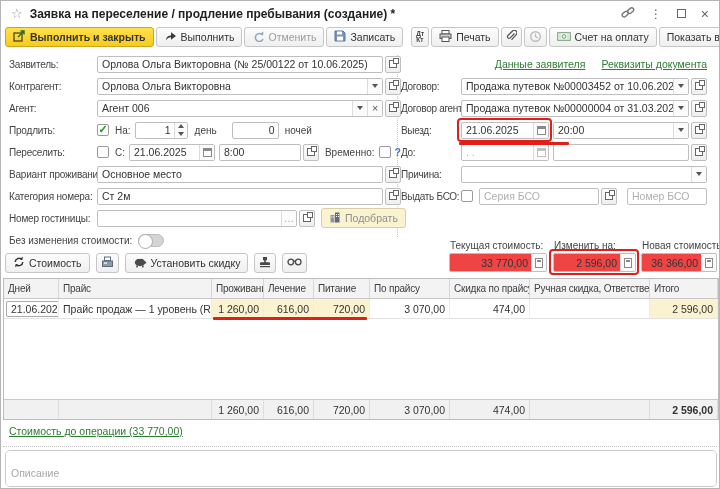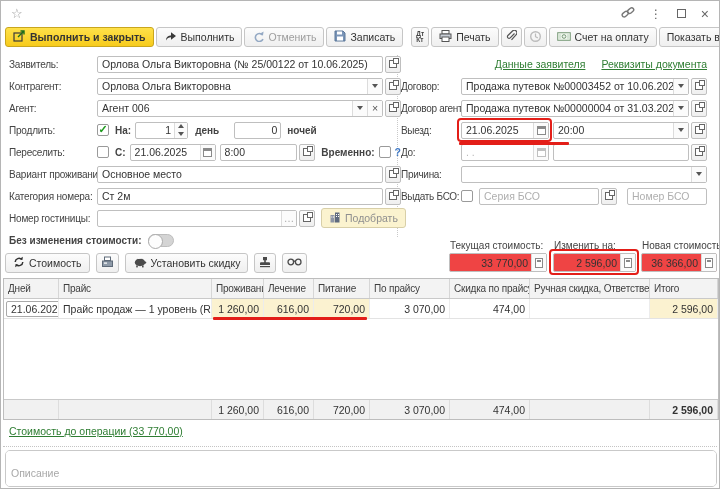--- a/index.html
+++ b/index.html
@@ -49,21 +49,21 @@
   .icon-cal{width:9px;height:9px;border:1px solid #8A8A8A;border-top:3px solid #8A8A8A;background:#FFF;}
   .icon-cal.dim{border-color:#C0C0C0;border-top-color:#C0C0C0;}
   .icon-calc{position:relative;width:8px;height:10px;border:1px solid #8A8A8A;background:#FFF;}
   .icon-calc::before{content:"";position:absolute;left:1px;top:1px;right:1px;height:2px;background:#8A8A8A;}
   .cb{flex:none;width:12px;height:12px;border:1px solid #9A9A9A;border-radius:2px;background:#FFF;
       display:inline-flex;align-items:center;justify-content:center;}
   .cb.checked::after{content:"✓";color:#1F9A1F;font-weight:bold;font-size:11px;margin-top:-2px;}
   .toggle{flex:none;width:26px;height:13px;border-radius:7px;background:#D4D4D4;border:1px solid #BDBDBD;position:relative;}
   .toggle::after{content:"";position:absolute;left:-1px;top:-1px;width:13px;height:13px;border-radius:50%;
       background:#FDFDFD;border:1px solid #ABABAB;}
-  .mini-lbl{color:#444;font-size:10px;white-space:nowrap;font-weight:bold;}
+  .mini-lbl{color:#444;font-size:10px;white-space:nowrap;}
   .qhelp{color:#3E78C5;font-weight:bold;}
   .glink{color:#2E7D32;text-decoration:underline;white-space:nowrap;}
   .vsep{position:absolute;left:396px;top:54px;height:182px;border-left:1px dotted #C9C9C9;}
   .btn.pick{background:#FBF3CF;border-color:#D8CFA8;color:#8F8F8F;justify-content:space-between;}
   
   .cost-buttons{position:absolute;left:4px;top:252px;display:flex;gap:6px;}
   .clabel{position:absolute;top:239px;color:#444;font-size:10px;white-space:nowrap;}
   .cfield{position:absolute;top:252px;height:19px;display:flex;align-items:center;
           border:1px solid #BFBFBF;border-radius:2px;background:#ef4444;padding-left:4px;}
   .cfield .txt{flex:1;text-align:right;padding-right:3px;white-space:nowrap;}
@@ -95,20 +95,21 @@
   .ann-box{position:absolute;border:2px solid #E31E18;border-radius:4px;pointer-events:none;}
   .ann-line{position:absolute;height:3px;background:#E31E18;border-radius:1px;pointer-events:none;}
 </style>
 </head>
 <body>
 
 <div class="win">
 
   <div class="titlebar">
     <span class="star">☆</span>
+    <span class="title">Заявка на переселение / продление пребывания (создание) *</span>
     <span class="wctrl">
       <span><svg width="14" height="13" viewBox="0 0 14 13">
             <g fill="none" stroke="#777" stroke-width="1.4">
               <rect x="0.8" y="6.2" width="6.6" height="4" rx="2" transform="rotate(-40 4 8)"></rect>
               <rect x="6.4" y="2.6" width="6.6" height="4" rx="2" transform="rotate(-40 9.7 4.6)"></rect>
             </g>
           </svg></span>
       <span class="kebab">⋮</span>
       <span class="maxbox"></span>
       <span class="close">×</span>

